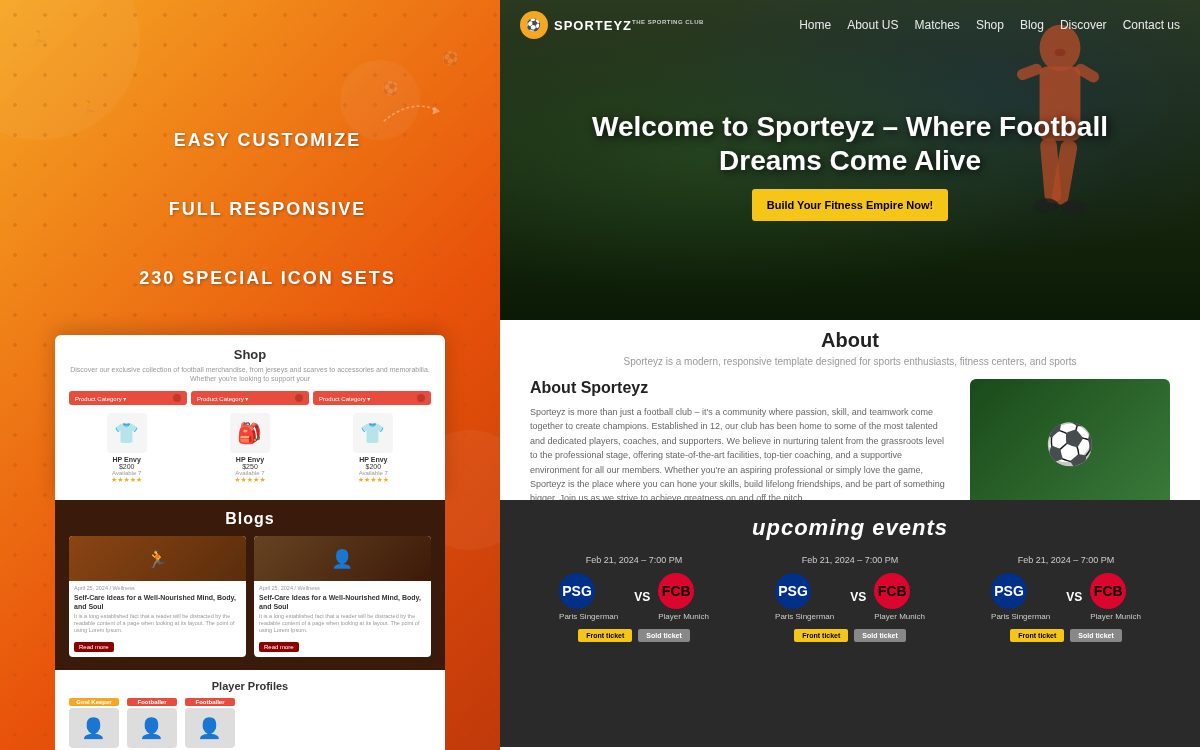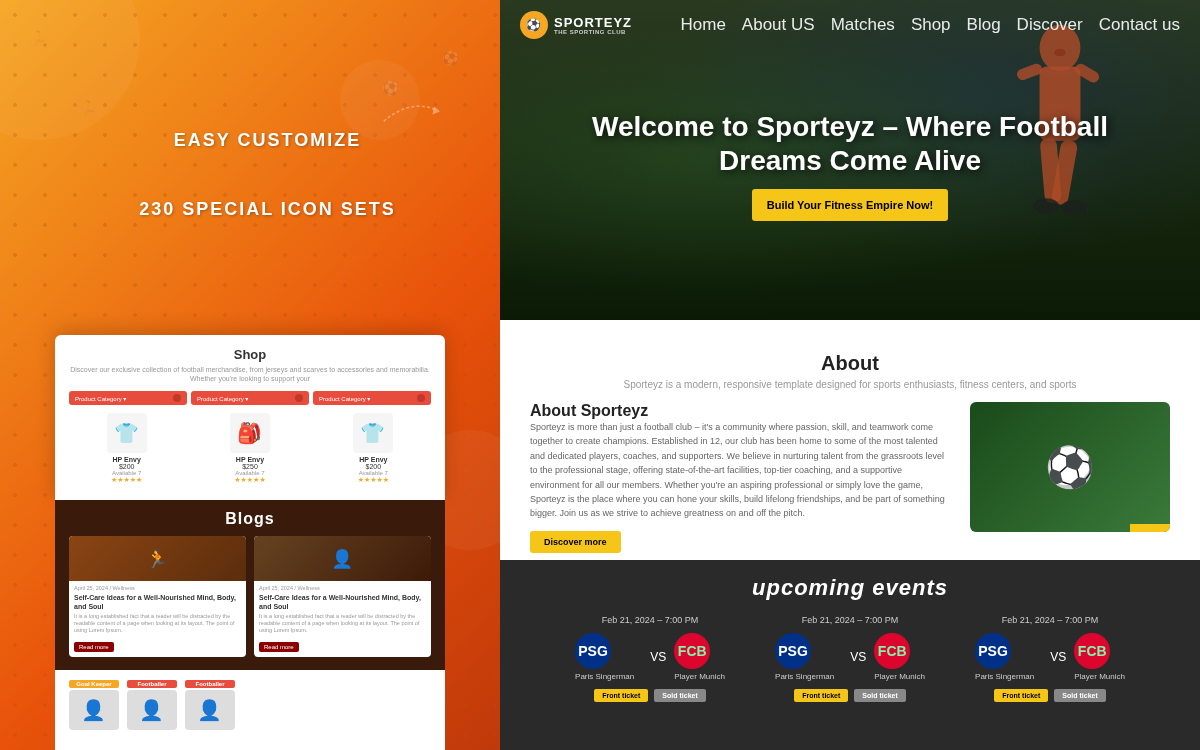--- a/index.html
+++ b/index.html
@@ -354,21 +354,21 @@
       background: #f5a623;
       border-radius: 50%;
       display: flex;
       align-items: center;
       justify-content: center;
       font-size: 12px;
     }
 
     .logo-text {
       display: flex;
-      flex-direction: column;
+      flex-direction: row;
       line-height: 1;
     }
 
     .logo-name {
       font-size: 13px;
       font-weight: 900;
       letter-spacing: 1px;
       color: #fff;
     }
 
@@ -379,21 +379,21 @@
     }
 
     .hero-nav-links {
       margin-left: auto;
       display: flex;
       gap: 16px;
     }
 
     .hero-nav-link {
       color: #fff;
-      font-size: 17px;
+      font-size: 12px;
       text-decoration: none;
       opacity: 0.9;
     }
 
     .hero-content {
       position: absolute;
       top: 50%;
       left: 50%;
       transform: translate(-50%, -45%);
       text-align: center;
@@ -425,23 +425,23 @@
       padding: 10px 15px;
       font-size: 11px;
       font-weight: bold;
       border-radius: 3px;
       cursor: pointer;
     }
 
     
     .about-section {
       background: #fff;
-      padding: 32px 30px;
+      padding: 9px 30px;
       flex-shrink: 0;
-      height: 240px;
+      height: 180px;
       overflow: hidden;
       border-radius: 17px;
     }
 
     .about-header {
       text-align: center;
       margin-bottom: 12px;
     }
 
     .about-main-title {
@@ -462,20 +462,21 @@
     }
 
     .about-text-col {
       flex: 1;
     }
 
     .about-subtitle {
       font-size: 16px;
       font-weight: bold;
       color: #222;
+      margin-bottom: 8px;
     }
 
     .about-body {
       font-size: 9px;
       color: #666;
       line-height: 1.6;
       margin-bottom: 10px;
     }
 
     .about-learn-more {
@@ -530,20 +531,21 @@
       font-size: 22px;
       font-weight: 900;
       color: #fff;
       font-style: italic;
       margin-bottom: 14px;
       letter-spacing: 1px;
     }
 
     .events-grid {
       display: flex;
+      gap: 16px;
       justify-content: center;
     }
 
     .event-card {
       flex: 1;
       max-width: 200px;
     }
 
     .event-date {
       text-align: center;
@@ -564,25 +566,25 @@
       height: 36px;
       border-radius: 50%;
       display: flex;
       align-items: center;
       justify-content: center;
       font-size: 14px;
       font-weight: bold;
     }
 
     .team-psg { background: #003087; color: #fff; }
-    .team-bay { background: #dc052d; color: #86efac; }
+    .team-bay { background: #dc052d; color: #000000; }
 
     .vs-text {
       font-size: 12px;
-      font-weight: normal;
+      font-weight: bold;
       color: #fff;
       margin-left: 8px;
     }
 
     .team-name {
       font-size: 8px;
       color: #ccc;
       text-align: center;
       margin-top: 3px;
     }
@@ -640,20 +642,21 @@
   <span class="person-icon" style="top:100px;left:80px;">🏃</span>
   <span class="person-icon" style="top:80px;right:100px;">⚽</span>
 
   <svg class="deco-arrow" viewBox="0 0 80 40" fill="none">
     <path d="M5 35 Q 40 5 75 20" stroke="rgba(255,255,255,0.5)" stroke-width="2" fill="none" stroke-dasharray="4 3"></path>
     <polygon points="72,15 80,22 70,26" fill="rgba(255,255,255,0.5)"></polygon>
   </svg>
 
   <div class="feature-labels">
     <div class="feature-label">EASY CUSTOMIZE</div>
+    <div class="feature-label">FULL RESPONSIVE</div>
     <div class="feature-label">230 SPECIAL ICON SETS</div>
   </div>
 
   <div class="preview-section">
 
     <div class="shop-preview">
       <div class="shop-preview-title">Shop</div>
       <div class="shop-preview-desc">Discover our exclusive collection of football merchandise, from jerseys and scarves to accessories and memorabilia. Whether you're looking to support your</div>
       <div class="shop-filter-row">
         <button class="shop-filter-btn">
@@ -714,20 +717,21 @@
             <div class="blog-card-meta">April 25, 2024 / Wellness</div>
             <div class="blog-card-title">Self-Care Ideas for a Well-Nourished Mind, Body, and Soul</div>
             <div class="blog-card-text">It is a long established fact that a reader will be distracted by the readable content of a page when looking at its layout. The point of using Lorem Ipsum.</div>
             <span class="blog-read-more">Read more</span>
           </div>
         </div>
       </div>
     </div>
 
     <div class="players-preview">
+      <div class="players-preview-title">Player Profiles</div>
       <div class="players-row">
         <div style="text-align:center;">
           <div class="player-label gold">Goal Keeper</div>
           <div class="player-avatar-placeholder">👤</div>
         </div>
         <div style="text-align:center;">
           <div class="player-label">Footballer</div>
           <div class="player-avatar-placeholder">👤</div>
         </div>
         <div style="text-align:center;">

